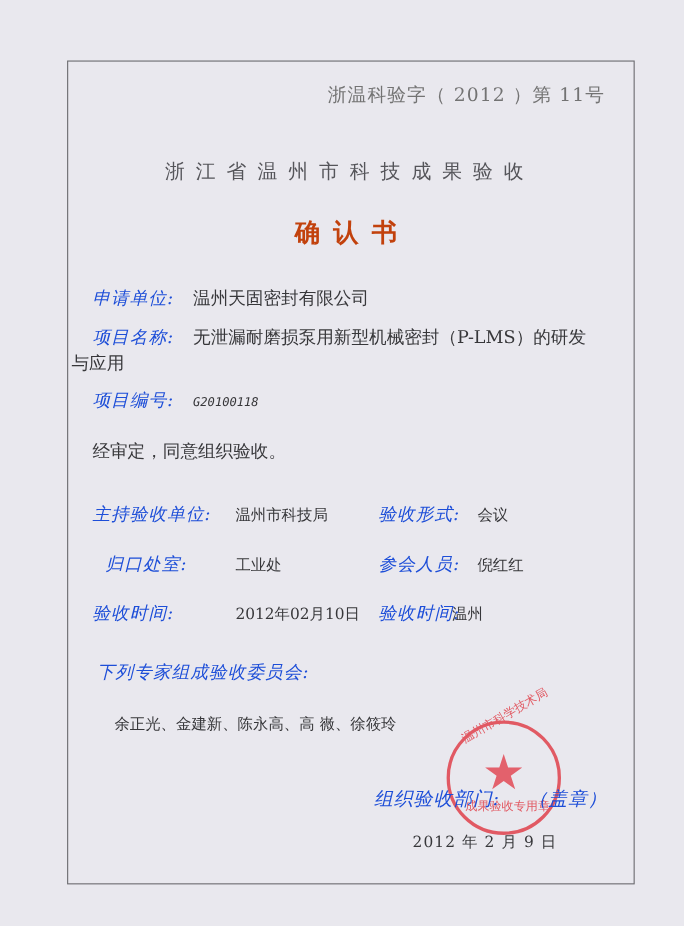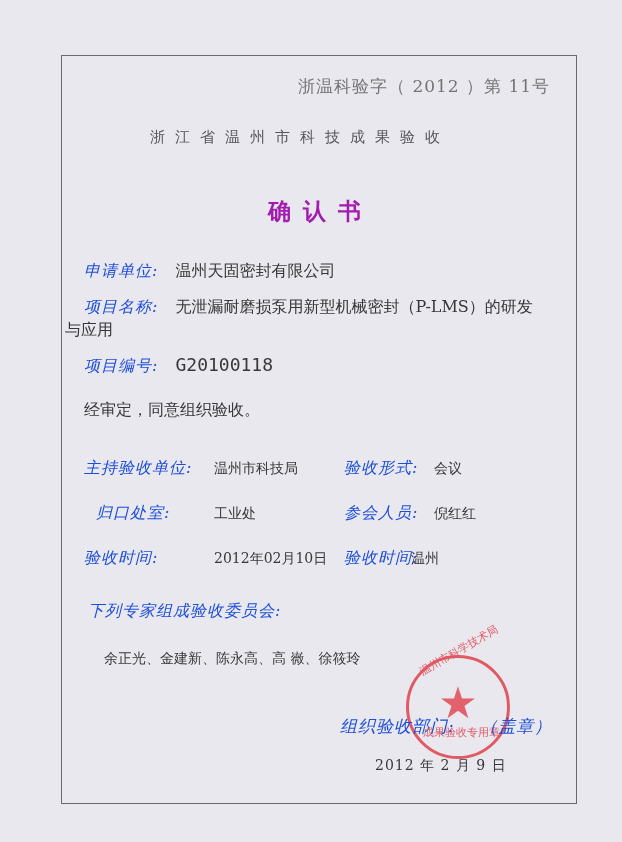--- a/index.html
+++ b/index.html
@@ -8,22 +8,22 @@
     background:#e9e8ee;
     font-family: "DejaVu Serif", "Liberation Serif", serif;
     color:#3c3c3e;
   }
   .frame {
     position:absolute; left:61px; top:55px; width:516px; height:749px;
     border:1px solid #6a6a6e; box-sizing:border-box;
   }
   .abs { position:absolute; white-space:nowrap; }
   .docno { left:298px; top:75px; font-size:17px; letter-spacing:1px; color:#737373; }
-  .heading { left:150px; top:128px; font-size:15px; letter-spacing:10px; color:#55555a; }
-  .title { left:268px; top:196px; font-size:23px; letter-spacing:12px; color:#a21caf; font-weight:bold; }
+  .heading { left:150px; top:144px; font-size:18px; letter-spacing:10px; color:#55555a; }
+  .title { left:268px; top:196px; font-size:23px; letter-spacing:12px; color:#c2410c; font-weight:bold; }
   .row { font-size:16px; color:#37373a; }
   .lbl { color:#1d4ed8; letter-spacing:1px;font-style:italic; }
   .small { font-size:14px; }
   .stamp {
     position:absolute; left:406px; top:655px; width:104px; height:104px;
     border:3px solid #e0414b; border-radius:50%; box-sizing:border-box;
     opacity:0.85;
   }
   .stamp .star {
     position:absolute; left:50%; top:50%; transform:translate(-50%,-58%);
@@ -53,21 +53,21 @@
 </div>
 
 <div class="abs row" style="left:84px; top:297px;">
   <span class="lbl">项目名称:</span>
   <span style="margin-left:12px;">无泄漏耐磨损泵用新型机械密封（P-LMS）的研发</span>
 </div>
 <div class="abs row" style="left:65px; top:320px;">与应用</div>
 
 <div class="abs row" style="left:84px; top:354px;">
   <span class="lbl">项目编号:</span>
-  <span style="margin-left:12px; font-family:'DejaVu Sans Mono',monospace; font-size:18px;">G20100118</span>
+  <span style="margin-left:12px; font-family:'DejaVu Sans Mono',monospace; font-size:11px;font-style:italic;">G20100118</span>
 </div>
 
 <div class="abs row" style="left:84px; top:400px;">经审定，同意组织验收。</div>
 
 <div class="abs row" style="left:84px; top:458px;"><span class="lbl">主持验收单位:</span></div>
 <div class="abs row small" style="left:214px; top:460px;">温州市科技局</div>
 <div class="abs row" style="left:344px; top:458px;"><span class="lbl">验收形式:</span></div>
 <div class="abs row small" style="left:434px; top:460px;">会议</div>
 
 <div class="abs row" style="left:96px; top:503px;"><span class="lbl">归口处室:</span></div>

